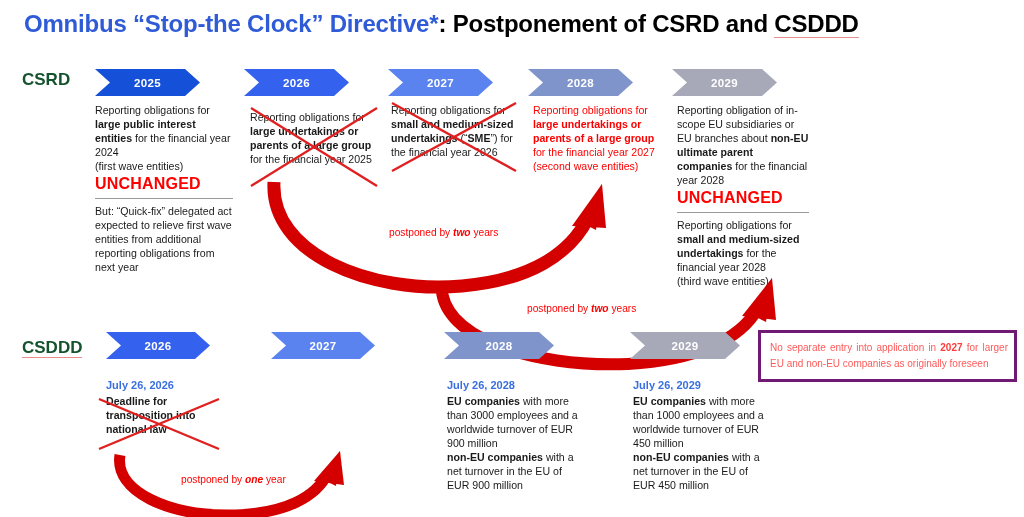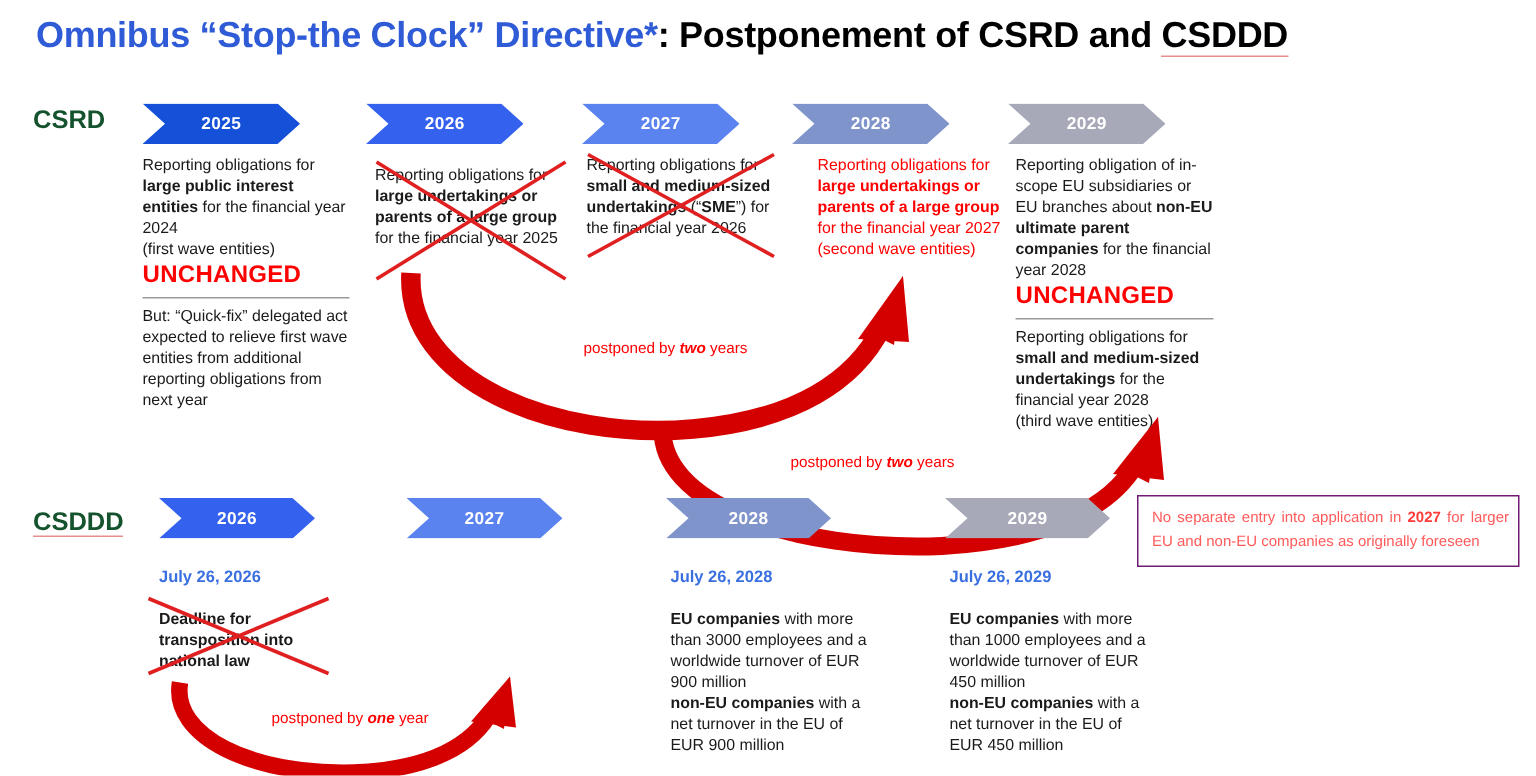--- a/index.html
+++ b/index.html
@@ -41,39 +41,39 @@
   .block{position:absolute;font-size:10.6px;line-height:1.33;color:#1a1a1a;}
   .block.red{color:#ff0000;}
   .block b{font-weight:bold;}
   .para{margin:0 0 0 0;}
   .unchanged{
     color:#ff0000;font-weight:bold;font-size:16px;letter-spacing:.2px;
   }
   .hr{border-top:1px solid #9a9a9a;margin:3px 0 5px 0;width:100%;}
 
   
-  .date{color:#3a6fe0;font-weight:bold;font-size:11px;margin-bottom:13px;}
+  .date{color:#3a6fe0;font-weight:bold;font-size:11px;margin-bottom:1px;}
 
   
   .xout{position:absolute;pointer-events:none;}
   .xout svg{display:block;overflow:visible;}
 
   
   .arrow{position:absolute;pointer-events:none;}
   .arrow svg{display:block;overflow:visible;}
 
   
   .caption{
     position:absolute;color:#ff0000;font-size:10.2px;white-space:nowrap;
   }
   .caption b{font-weight:bold;font-style:italic;}
 
   
   .notebox{
-    position:absolute;border:1px solid #701a75;background:#ffffff;
+    position:absolute;border:3px solid #701a75;background:#ffffff;
     color:#ff5a5a;font-size:10px;line-height:1.55;
     padding:7px 6px 8px 9px;text-align:justify;
   }
   .notebox b{font-weight:bold;color:#ff3b3b;}
 </style>
 </head>
 <body>
 
 <div class="canvas">
 
@@ -130,21 +130,21 @@
       <span>Reporting obligations for </span><b>small and medium-sized undertakings</b><span> (“</span><b>SME</b><span>”) for the financial year 2026</span>
     </div>
   </div>
   <div class="xout" style="left:389px;top:99px;">
     <svg width="130" height="76" viewBox="0 0 130 76">
       <line x1="3" y1="4" x2="127" y2="72" stroke="#e02020" stroke-width="2.4"></line>
       <line x1="127" y1="4" x2="3" y2="72" stroke="#e02020" stroke-width="2.4"></line>
     </svg>
   </div>
 
-  <div class="block red" style="left:533px;top:103px;width:126px;margin-left:12px;">
+  <div class="block red" style="left:533px;top:103px;width:126px;">
     <div class="para">
       <span>Reporting obligations for </span><b>large undertakings or parents of a large group</b><span> for the financial year 2027</span><br><span>(second wave entities)</span>
     </div>
   </div>
 
   <div class="block" style="left:677px;top:103px;width:132px;">
     <div class="para">
       <span>Reporting obligation of in-scope EU subsidiaries or EU branches about </span><b>non-EU ultimate parent companies</b><span> for the financial year 2028</span>
     </div>
     <div class="unchanged">UNCHANGED</div>

